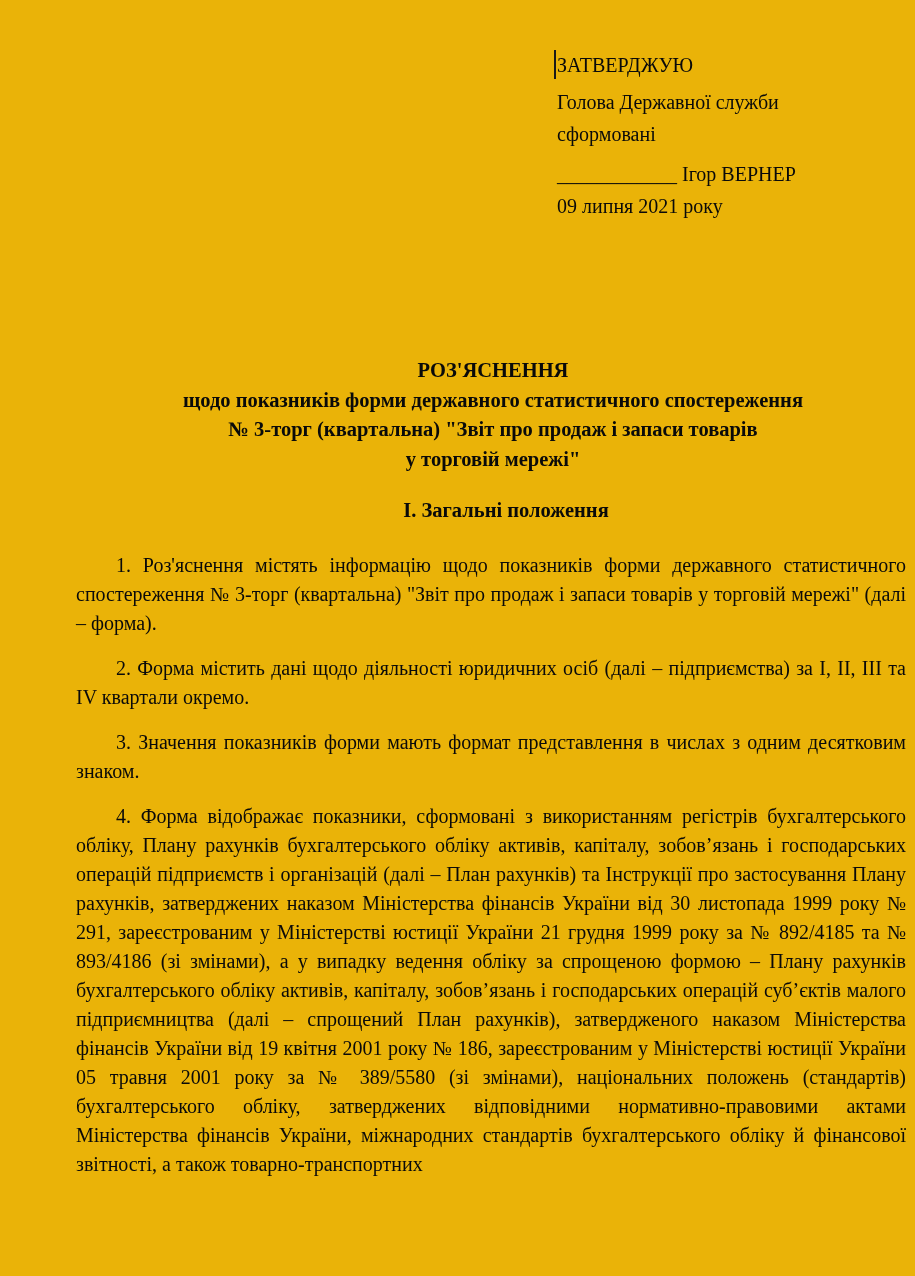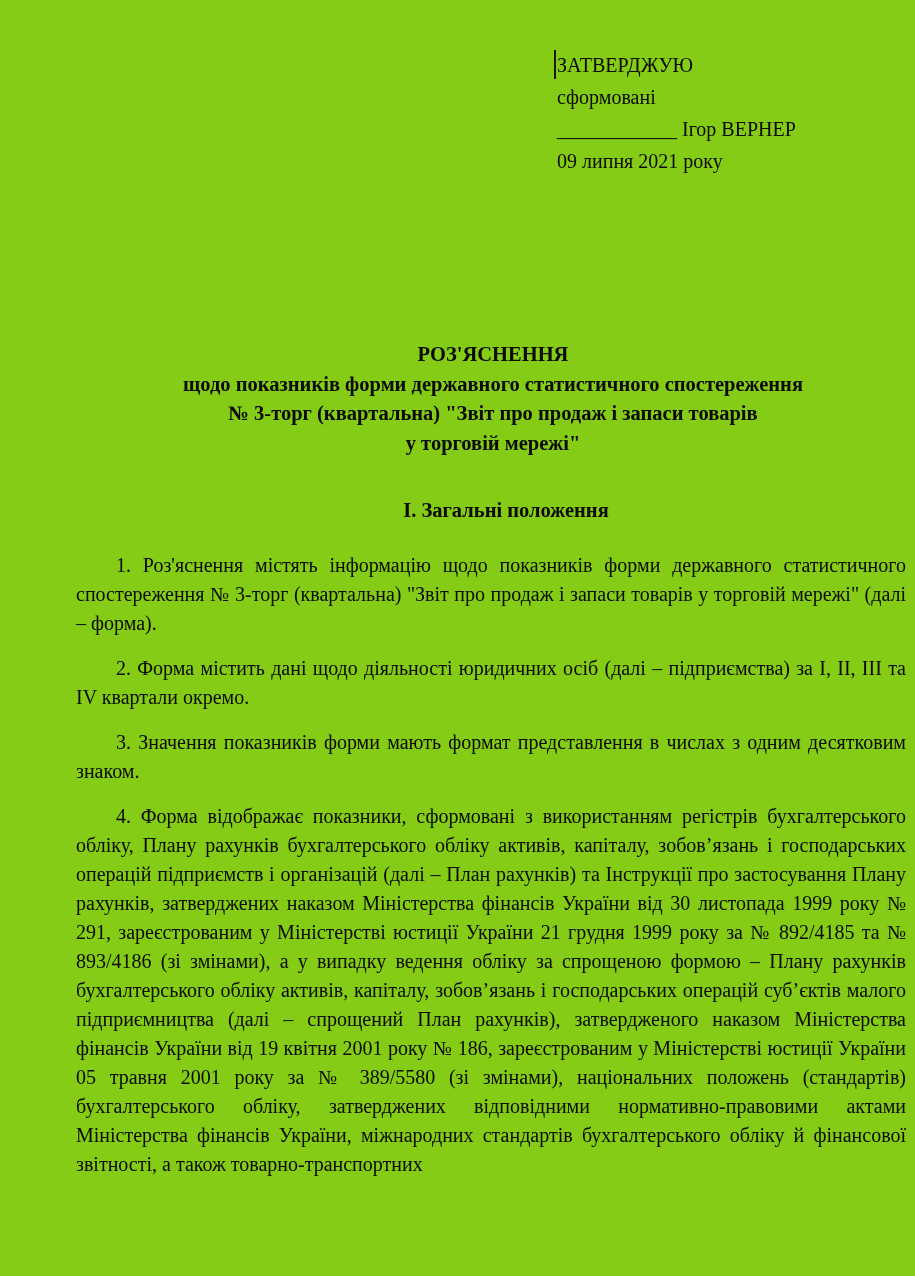--- a/index.html
+++ b/index.html
@@ -8,51 +8,51 @@
     height: 1276px;
     background: #ffffff;
     color: #0a0a0a;
     font-family: "Liberation Serif", "DejaVu Serif", serif;
     position: relative;
     overflow: hidden;
   }
   .page {
     position: absolute;
     inset: 0;
-    background: #84cc16;
+    background: #eab308;
     padding-left: 15px;
   }
   
   .approval {
     position: absolute;
     left: 557px;
     top: 49px;
     width: 330px;
     font-size: 20px;
     line-height: 32px;
     white-space: nowrap;
   }
   .approval .pos2 { margin-top: 5px; }
-  .approval .sig  { }
+  .approval .sig  { margin-top: 8px; }
   .approval .date { }
   .caret {
     position: absolute;
     left: -3px;
     top: 1px;
     width: 2px;
     height: 29px;
     background: #1a1a1a;
     display: inline-block;
   }
   .stamp-line { position: relative; }
   
   .title {
     position: absolute;
     left: 78px;
-    top: 340px;
+    top: 356px;
     width: 830px;
     text-align: center;
     font-weight: bold;
     font-size: 20.5px;
     line-height: 29.5px;
   }
   .section-heading {
     position: absolute;
     left: 91px;
     top: 496px;
@@ -82,20 +82,21 @@
 </head>
 <body>
 
 <div class="page">
 
   <div class="approval">
     <div class="stamp-line">
       <span class="caret"></span>
       <span>ЗАТВЕРДЖУЮ</span>
     </div>
+    <div class="pos2">Голова Державної служби</div>
     <div>сформовані</div>
     <div class="sig">
       <span>____________</span><span> Ігор ВЕРНЕР</span>
     </div>
     <div class="date">09 липня 2021 року</div>
   </div>
 
   <div class="title">
     <div>РОЗ'ЯСНЕННЯ</div>
     <div>щодо показників форми державного статистичного спостереження</div>

